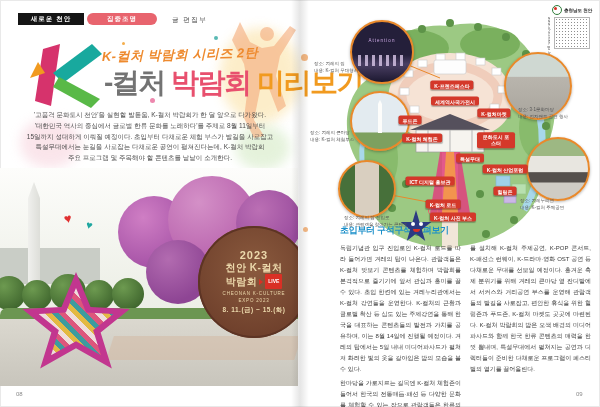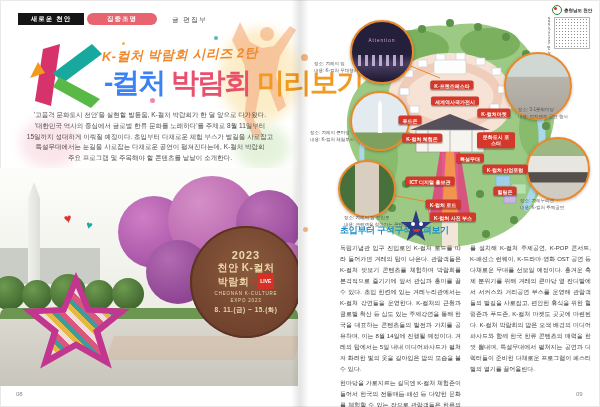--- a/index.html
+++ b/index.html
@@ -10,38 +10,38 @@
   .tag-black{left:18px;top:13px;width:66px;height:12px;background:#151515;color:#fff;
     font-size:6.5px;font-weight:bold;display:flex;align-items:center;justify-content:center;letter-spacing:1px;}
   .tag-red{left:87px;top:13px;width:70px;height:12px;background:#e8646e;border-radius:6px;color:#fff;
     font-size:6.5px;font-weight:bold;display:flex;align-items:center;justify-content:center;letter-spacing:1px;}
   .byline{left:172px;top:16px;font-size:6.5px;color:#3d3d3d;letter-spacing:1.5px;}
   
   .series{left:75px;top:46px;width:210px;text-align:center;color:#ee8a2e;font-size:13px;
     font-weight:bold;font-style:italic;transform:rotate(-1.5deg);letter-spacing:0.5px;}
   .k-logo{left:28px;top:42px;width:82px;height:66px;}
   .main-title{left:104px;top:64px;font-size:28px;font-weight:bold;letter-spacing:-1.5px;white-space:nowrap;}
-  .t-green{color:#3b82f6;} .t-pink{color:#e8506e;} .t-orange{color:#f19a1f;}
+  .t-green{color:#737373;} .t-pink{color:#e8506e;} .t-orange{color:#f19a1f;}
   .splat{border-radius:50%;}
   .wash{border-radius:50%;filter:blur(6px);}
   
   .intro{left:8px;top:110px;width:284px;text-align:center;font-size:6.5px;line-height:10.8px;color:#4a4a4a;}
   
   .photo{left:0;top:168px;width:298px;height:218px;overflow:hidden;
     background:linear-gradient(#fdfdfb, #eef0e8 55%, #e7e9e0);}
   .ph-bl{left:0;top:80px;width:100px;height:36px;background:#c9cdc6;}
   .ph-br{left:238px;top:62px;width:60px;height:48px;background:#cfd3cb;}
   .ph-tower{left:24px;top:14px;width:20px;height:102px;
     background:linear-gradient(90deg,#f6f6f4,#d7d8d2);clip-path:polygon(50% 0,80% 16%,80% 100%,20% 100%,20% 16%);}
   .tree{border-radius:50%;background:radial-gradient(circle at 35% 30%, #6d9a50, #41682f 75%);}
   .ph-hedge{left:0;top:140px;width:298px;height:13px;background:#6c9652;border-radius:7px 7px 0 0;}
   .ph-ground{left:0;top:151px;width:298px;height:67px;background:linear-gradient(#dbd8cf,#c8c5bc);}
   .ph-path{left:110px;top:168px;width:188px;height:24px;background:#d3b9a4;transform:skewX(-18deg);opacity:.55;}
   .flower{border-radius:50%;}
-  .ph-sign{left:190px;top:58px;width:112px;height:112px;border-radius:50%;overflow:hidden;
+  .ph-sign{left:198px;top:58px;width:112px;height:112px;border-radius:50%;overflow:hidden;
     background:radial-gradient(circle at 50% 38%, #8a5a3e, #6e3f2b 80%);
     display:flex;flex-direction:column;align-items:center;justify-content:center;text-align:center;
     color:#ecd9ac;box-shadow:inset 0 0 0 2px #5d3424;}
   .sign-year{font-size:11px;font-weight:bold;letter-spacing:1px;}
   .sign-name{font-size:10px;font-weight:bold;letter-spacing:0.5px;line-height:13px;}
   .sign-row{display:flex;align-items:center;gap:2px;line-height:13px;}
   .live{background:#d93025;color:#fff;font-size:5px;font-weight:bold;padding:1px 3px;border-radius:1px;}
   .tri{width:0;height:0;border-left:4px solid #d93025;border-top:3px solid transparent;border-bottom:3px solid transparent;}
   .sign-eng{font-size:4.5px;letter-spacing:0.8px;margin-top:2px;}
   .sign-date{font-size:6.5px;font-weight:bold;margin-top:3px;letter-spacing:0.5px;}

